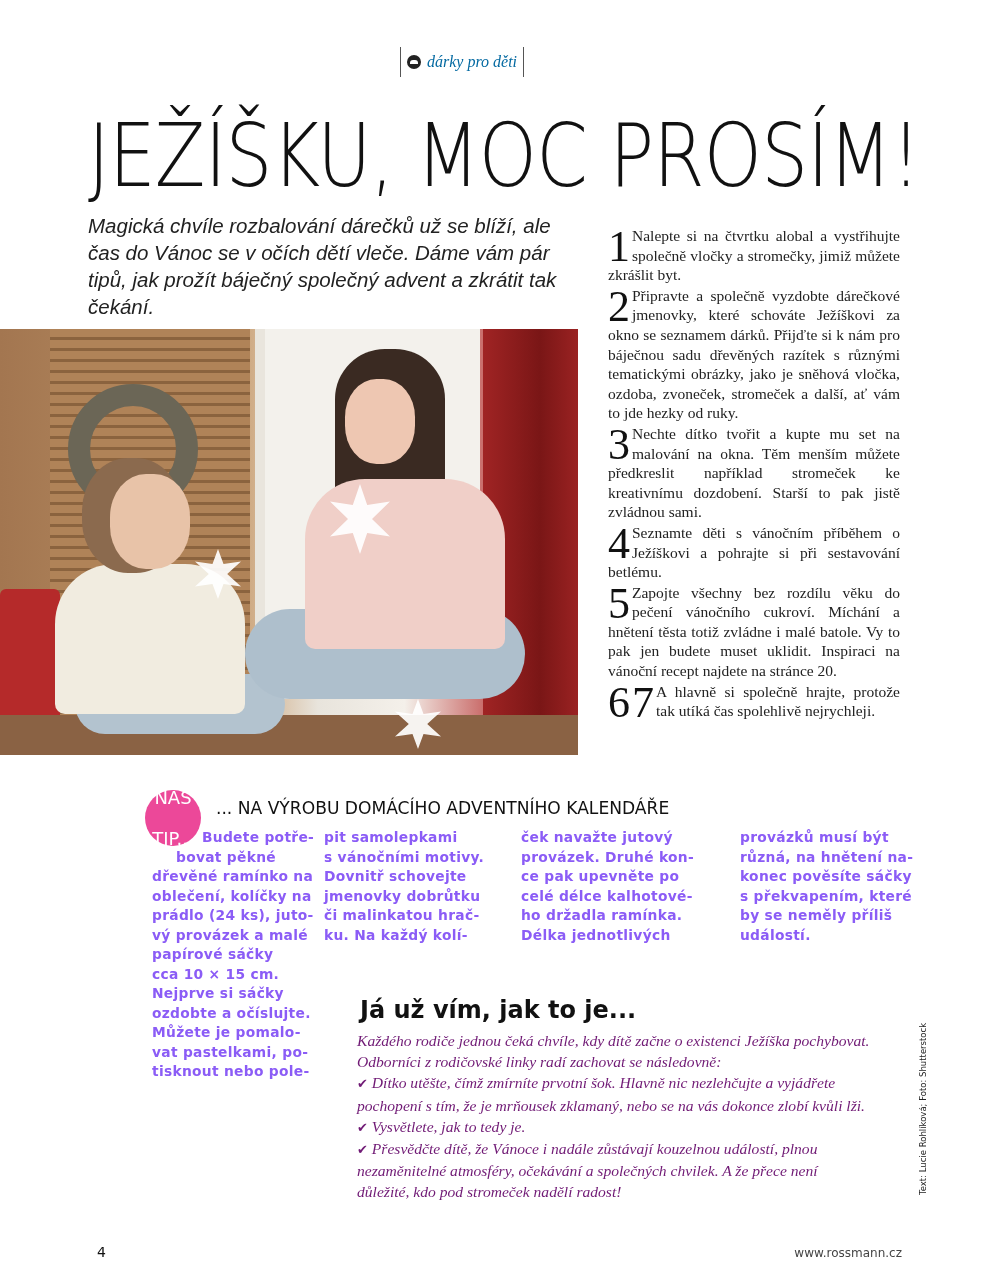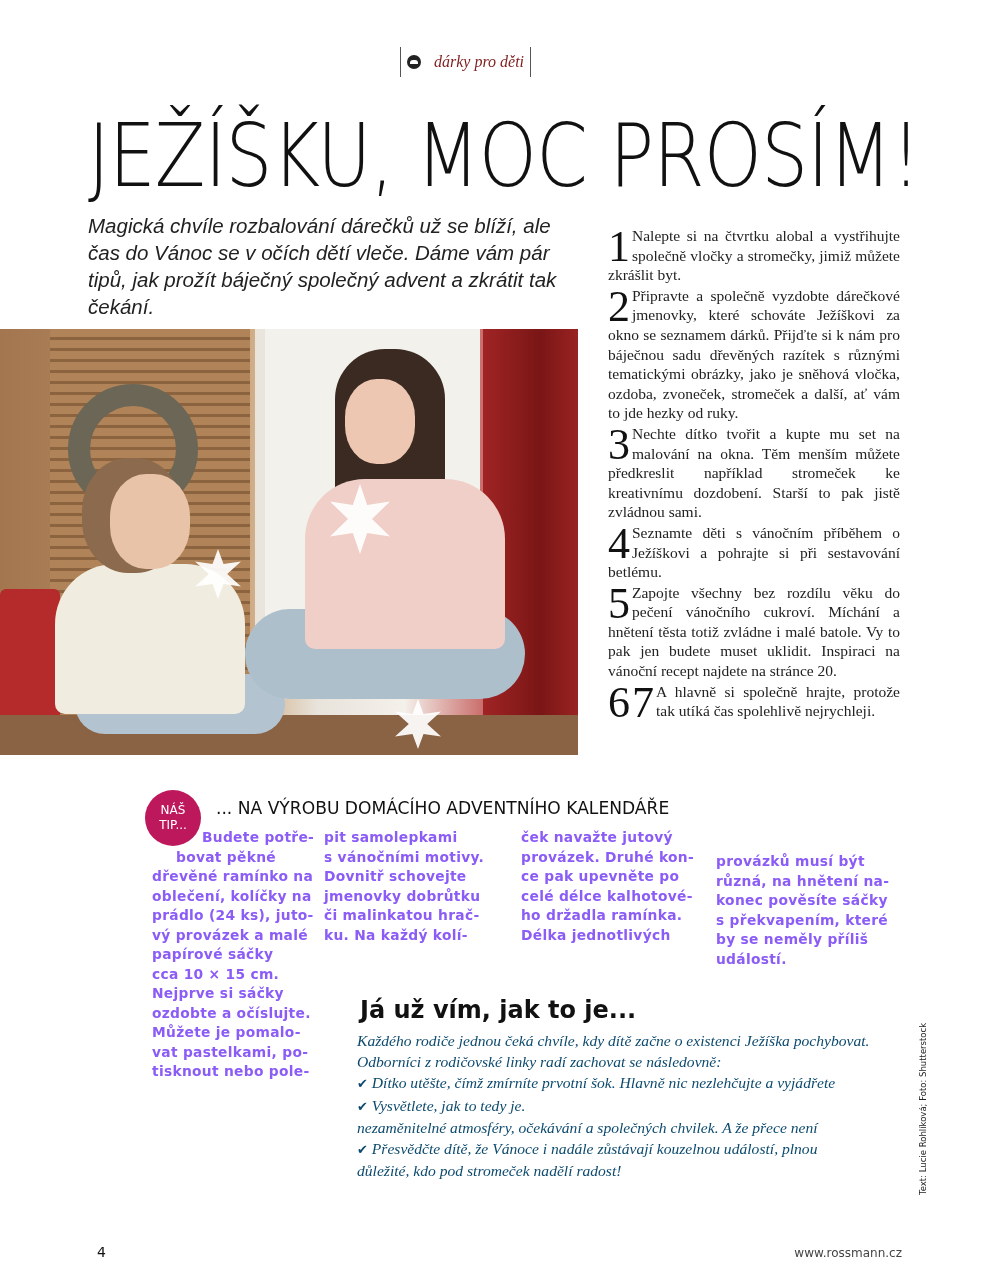--- a/index.html
+++ b/index.html
@@ -1,18 +1,18 @@
 <!DOCTYPE html>
 <html><head>
 <meta charset="utf-8">
 <style>
   html, body { margin:0; padding:0; background:#fff; }
   body { width:990px; height:1287px; position:relative; overflow:hidden; font-family:"DejaVu Serif", serif; color:#111; }
 
-  .section-tag { position:absolute; left:400px; top:47px; height:30px; display:flex; align-items:center; gap:13px; padding:0 6px; border-left:1px solid #555; border-right:1px solid #555; font-family:"Liberation Serif", serif; font-style:italic; font-size:16px; color:#7f1d1d; }
+  .section-tag { position:absolute; left:400px; top:47px; height:30px; display:flex; align-items:center; gap:6px; padding:0 6px; border-left:1px solid #555; border-right:1px solid #555; font-family:"Liberation Serif", serif; font-style:italic; font-size:16px; color:#0369a1; }
   .section-tag .logo { width:14px; height:14px; border-radius:50%; background:#222; display:inline-flex; align-items:center; justify-content:center; }
   .section-tag .logo::after { content:""; width:8px; height:4px; border-radius:3px 3px 0 0; background:#fff; }
 
   .headline { position:absolute; left:88px; top:108px; font-family:"DejaVu Sans", sans-serif; font-weight:200; font-size:88px; letter-spacing:-1px; line-height:96px; white-space:nowrap; transform:scaleX(0.84); transform-origin:left top; color:#111; }
 
   .lead { position:absolute; left:88px; top:212px; width:480px; font-family:Liberation Sans, sans-serif; font-style:italic; font-size:20.5px; line-height:27px; color:#222; }
 
   .photo { position:absolute; left:0; top:329px; width:578px; height:426px; overflow:hidden; background:linear-gradient(90deg,#a37650 0%, #b48a60 30%, #c89b6c 40%, #e8e4dc 55%, #f4f0ea 70%, #b63030 90%, #8c1c1c 100%); }
   .photo .shutter { position:absolute; left:50px; top:0; width:200px; height:426px; background:repeating-linear-gradient(180deg,#b08358 0 8px,#8b633e 8px 11px); }
   .photo .window { position:absolute; left:255px; top:0; width:215px; height:370px; background:#f3f1ec; border-left:10px solid #e9e5dd; }
@@ -28,27 +28,27 @@
   .photo .woman .head { position:absolute; left:70px; top:30px; width:70px; height:85px; border-radius:45%; background:#eec7b2; }
   .photo .woman .sweater { position:absolute; left:30px; top:130px; width:200px; height:170px; background:#f0cfc8; border-radius:60px 60px 10px 10px; }
   .photo .woman .jeans { position:absolute; left:-30px; top:260px; width:280px; height:90px; background:#aebfcc; border-radius:45px; }
   .photo .girl .jeans { position:absolute; left:20px; top:200px; width:210px; height:60px; background:#b3c3cf; border-radius:30px; }
   .photo .snow { position:absolute; width:46px; height:50px; background:#fff; opacity:.92; clip-path:polygon(50% 0,62% 30%,100% 25%,70% 50%,100% 75%,62% 70%,50% 100%,38% 70%,0 75%,30% 50%,0 25%,38% 30%); }
 
   .steps { position:absolute; left:608px; top:226px; width:292px; font-family:"Liberation Serif", serif; font-size:15.5px; line-height:19.6px; color:#222; text-align:justify; }
   .step { margin:0 0 1px 0; }
   .step .num { float:left; font-size:44px; line-height:36px; margin:3px 2px 0 0; font-weight:400; color:#111; }
 
-  .tip-badge { position:absolute; left:145px; top:790px; width:56px; height:56px; border-radius:50%; background:#be185d; color:#fff; font-family:"DejaVu Sans", sans-serif; font-size:12px; line-height:15px; text-align:center; display:flex; flex-direction:column; justify-content:center; }
+  .tip-badge { position:absolute; left:145px; top:790px; width:56px; height:56px; border-radius:50%; background:#ec4899; color:#fff; font-family:"DejaVu Sans", sans-serif; font-size:18px; line-height:15px; text-align:center; display:flex; flex-direction:column; justify-content:space-between; }
   .tip-title { position:absolute; left:216px; top:797px; font-family:"DejaVu Sans", sans-serif; font-size:18px; letter-spacing:0; color:#111; white-space:nowrap; transform:scaleX(0.95); transform-origin:left; }
   .tip-col { position:absolute; font-family:"DejaVu Sans", sans-serif; font-weight:bold; font-size:13.8px; line-height:19.5px; color:#8b5cf6; letter-spacing:0.3px; }
   .tip-col div { white-space:nowrap; }
 
   .know-title { position:absolute; left:360px; top:996px; font-family:"DejaVu Sans", sans-serif; font-weight:bold; font-size:24px; color:#111; }
-  .know-body { position:absolute; left:357px; top:1030px; width:540px; font-family:"Liberation Serif", serif; font-style:italic; font-size:15.6px; line-height:21.2px; color:#0c4a6e; }
+  .know-body { position:absolute; left:357px; top:1030px; width:540px; font-family:"Liberation Serif", serif; font-style:italic; font-size:15.6px; line-height:21.2px; color:#701a75; }
   .know-body .line { white-space:nowrap; }
   .check { font-style:normal; font-size:13px; }
 
   .credit { position:absolute; left:918px; top:1195px; transform:rotate(-90deg); transform-origin:left top; font-family:"DejaVu Sans", sans-serif; font-size:8.5px; color:#222; white-space:nowrap; }
 
   .page-num { position:absolute; left:97px; top:1244px; font-family:"DejaVu Sans", sans-serif; font-size:14px; color:#111; }
   .site { position:absolute; right:88px; top:1246px; font-family:"DejaVu Sans", sans-serif; font-size:12px; color:#444; }
 </style>
 </head>
 <body>
@@ -128,36 +128,37 @@
 
 <div class="tip-col" style="left:521px;top:828px;">
   <div>ček navažte jutový</div>
   <div>provázek. Druhé kon-</div>
   <div>ce pak upevněte po</div>
   <div>celé délce kalhotové-</div>
   <div>ho držadla ramínka.</div>
   <div>Délka jednotlivých</div>
 </div>
 
-<div class="tip-col" style="left:716px;top:828px;margin-top:24px;">
+<div class="tip-col" style="left:740px;top:828px;">
   <div>provázků musí být</div>
   <div>různá, na hnětení na-</div>
   <div>konec pověsíte sáčky</div>
   <div>s překvapením, které</div>
   <div>by se neměly příliš</div>
   <div>událostí.</div>
 </div>
 
 <div class="know-title">Já už vím, jak to je...</div>
 <div class="know-body">
   <div class="line">Každého rodiče jednou čeká chvíle, kdy dítě začne o existenci Ježíška pochybovat.</div>
   <div class="line">Odborníci z rodičovské linky radí zachovat se následovně:</div>
   <div class="line"><span class="check">✔</span> <span>Dítko utěšte, čímž zmírníte prvotní šok. Hlavně nic nezlehčujte a vyjádřete</span></div>
+  <div class="line">pochopení s tím, že je mrňousek zklamaný, nebo se na vás dokonce zlobí kvůli lži.</div>
   <div class="line"><span class="check">✔</span> <span>Vysvětlete, jak to tedy je.</span></div>
+  <div class="line"><span class="check">✔</span> <span>Přesvědčte dítě, že Vánoce i nadále zůstávají kouzelnou událostí, plnou</span></div>
   <div class="line">nezaměnitelné atmosféry, očekávání a společných chvilek. A že přece není</div>
-  <div class="line"><span class="check">✔</span> <span>Přesvědčte dítě, že Vánoce i nadále zůstávají kouzelnou událostí, plnou</span></div>
   <div class="line">důležité, kdo pod stromeček nadělí radost!</div>
 </div>
 
 <div class="credit">Text: Lucie Rohlíková; Foto: Shutterstock</div>
 
 <div class="page-num">4</div>
 <div class="site">www.rossmann.cz</div>
 
 </body></html>

